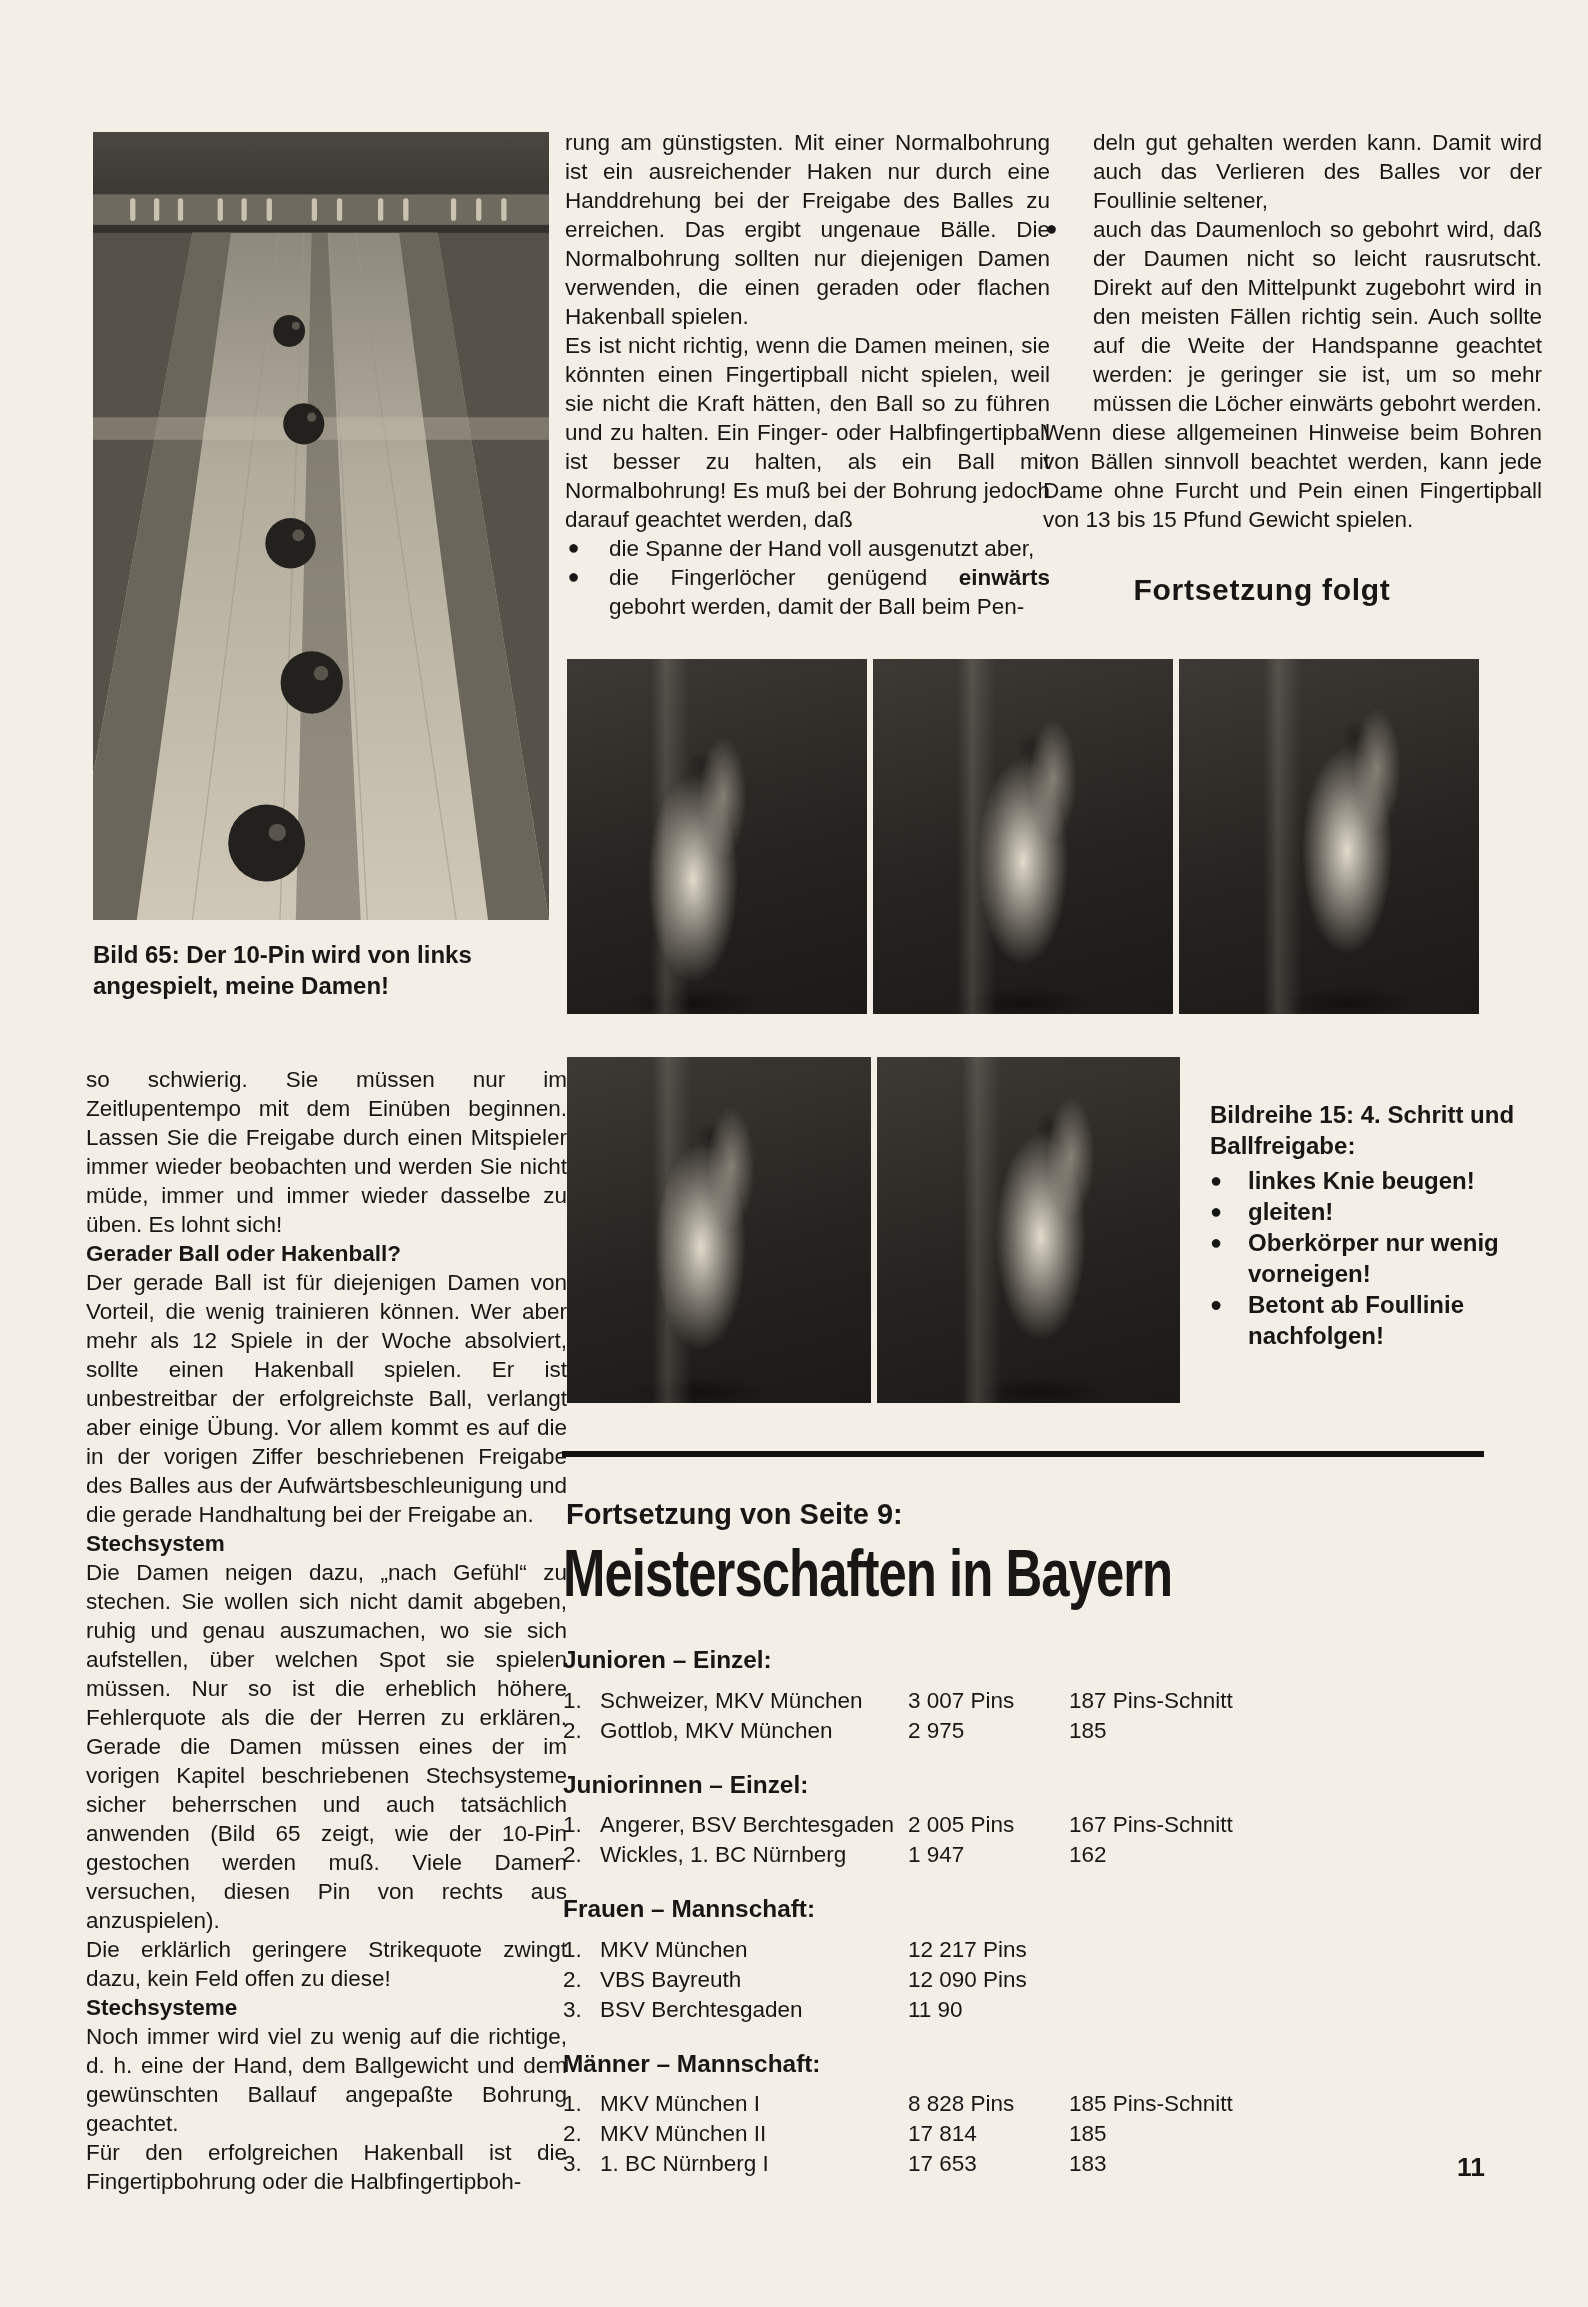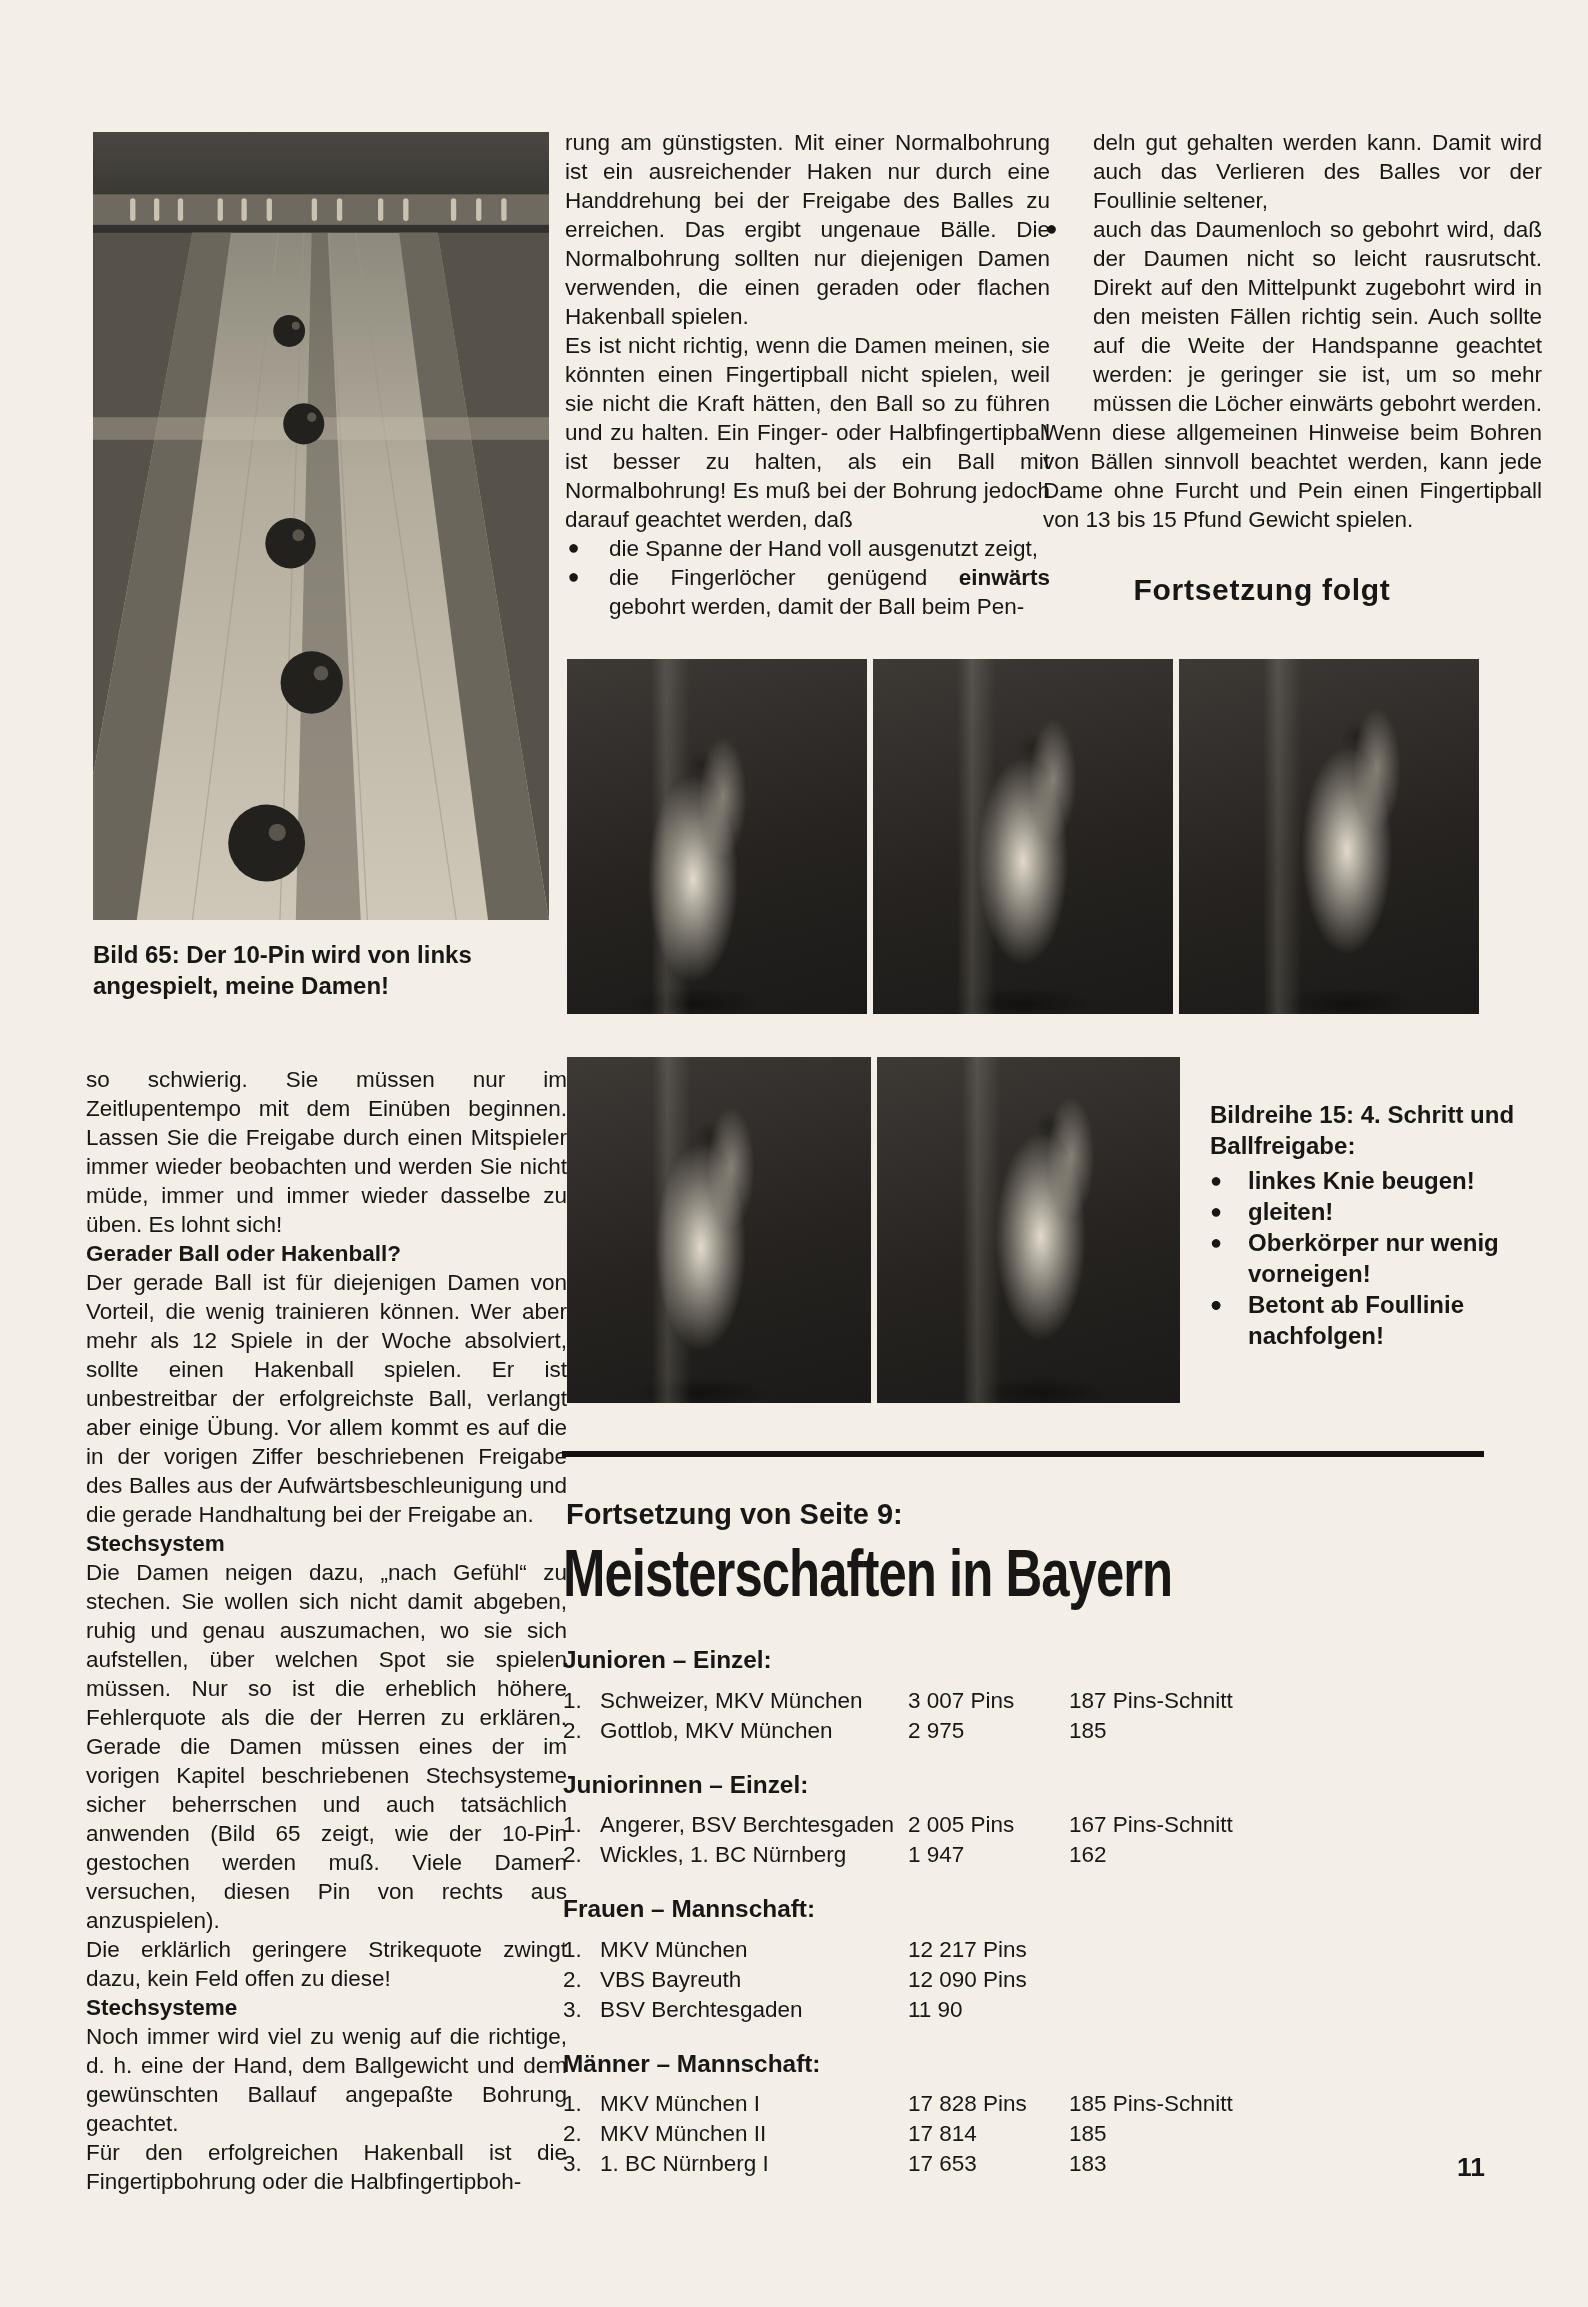--- a/index.html
+++ b/index.html
@@ -125,21 +125,21 @@
         <circle cx="278" cy="1056" r="13"></circle>
     </g>
   </svg>
 </div>
 
 <div class="abs bodycol col-mid">
   <p>rung am günstigsten. Mit einer Normalbohrung ist ein ausreichender Haken nur durch eine Handdrehung bei der Freigabe des Balles zu erreichen. Das ergibt ungenaue Bälle. Die Normalbohrung sollten nur diejenigen Damen verwenden, die einen geraden oder flachen Hakenball spielen.</p>
   <p>Es ist nicht richtig, wenn die Damen meinen, sie könnten einen Fingertipball nicht spielen, weil sie nicht die Kraft hätten, den Ball so zu führen und zu halten. Ein Finger- oder Halbfingertipball ist besser zu halten, als ein Ball mit Normalbohrung! Es muß bei der Bohrung jedoch darauf geachtet werden, daß</p>
   <p class="bullet-item">
     <span class="dot">●</span>
-    <span>die Spanne der Hand voll ausgenutzt zeigt,</span>
+    <span>die Spanne der Hand voll ausgenutzt aber,</span>
   </p>
   <p class="bullet-item">
     <span class="dot">●</span>
     <span>die Fingerlöcher genügend </span><b>einwärts</b><span> gebohrt werden, damit der Ball beim Pen-</span>
   </p>
 </div>
 
 <div class="abs bodycol col-right">
   <p class="indent-cont">deln gut gehalten werden kann. Damit wird auch das Verlieren des Balles vor der Foullinie seltener,</p>
   <p class="bullet-item">
@@ -234,21 +234,21 @@
     <span>3.</span>
       <span>BSV Berchtesgaden</span>
       <span>11 90</span>
       <span></span>
   </div>
 
   <div class="gt">Männer – Mannschaft:</div>
   <div class="row">
     <span>1.</span>
       <span>MKV München I</span>
-      <span>17 828 Pins</span>
+      <span>8 828 Pins</span>
       <span>185 Pins-Schnitt</span>
   </div>
   <div class="row">
     <span>2.</span>
       <span>MKV München II</span>
       <span>17 814</span>
       <span>185</span>
   </div>
   <div class="row">
     <span>3.</span>

